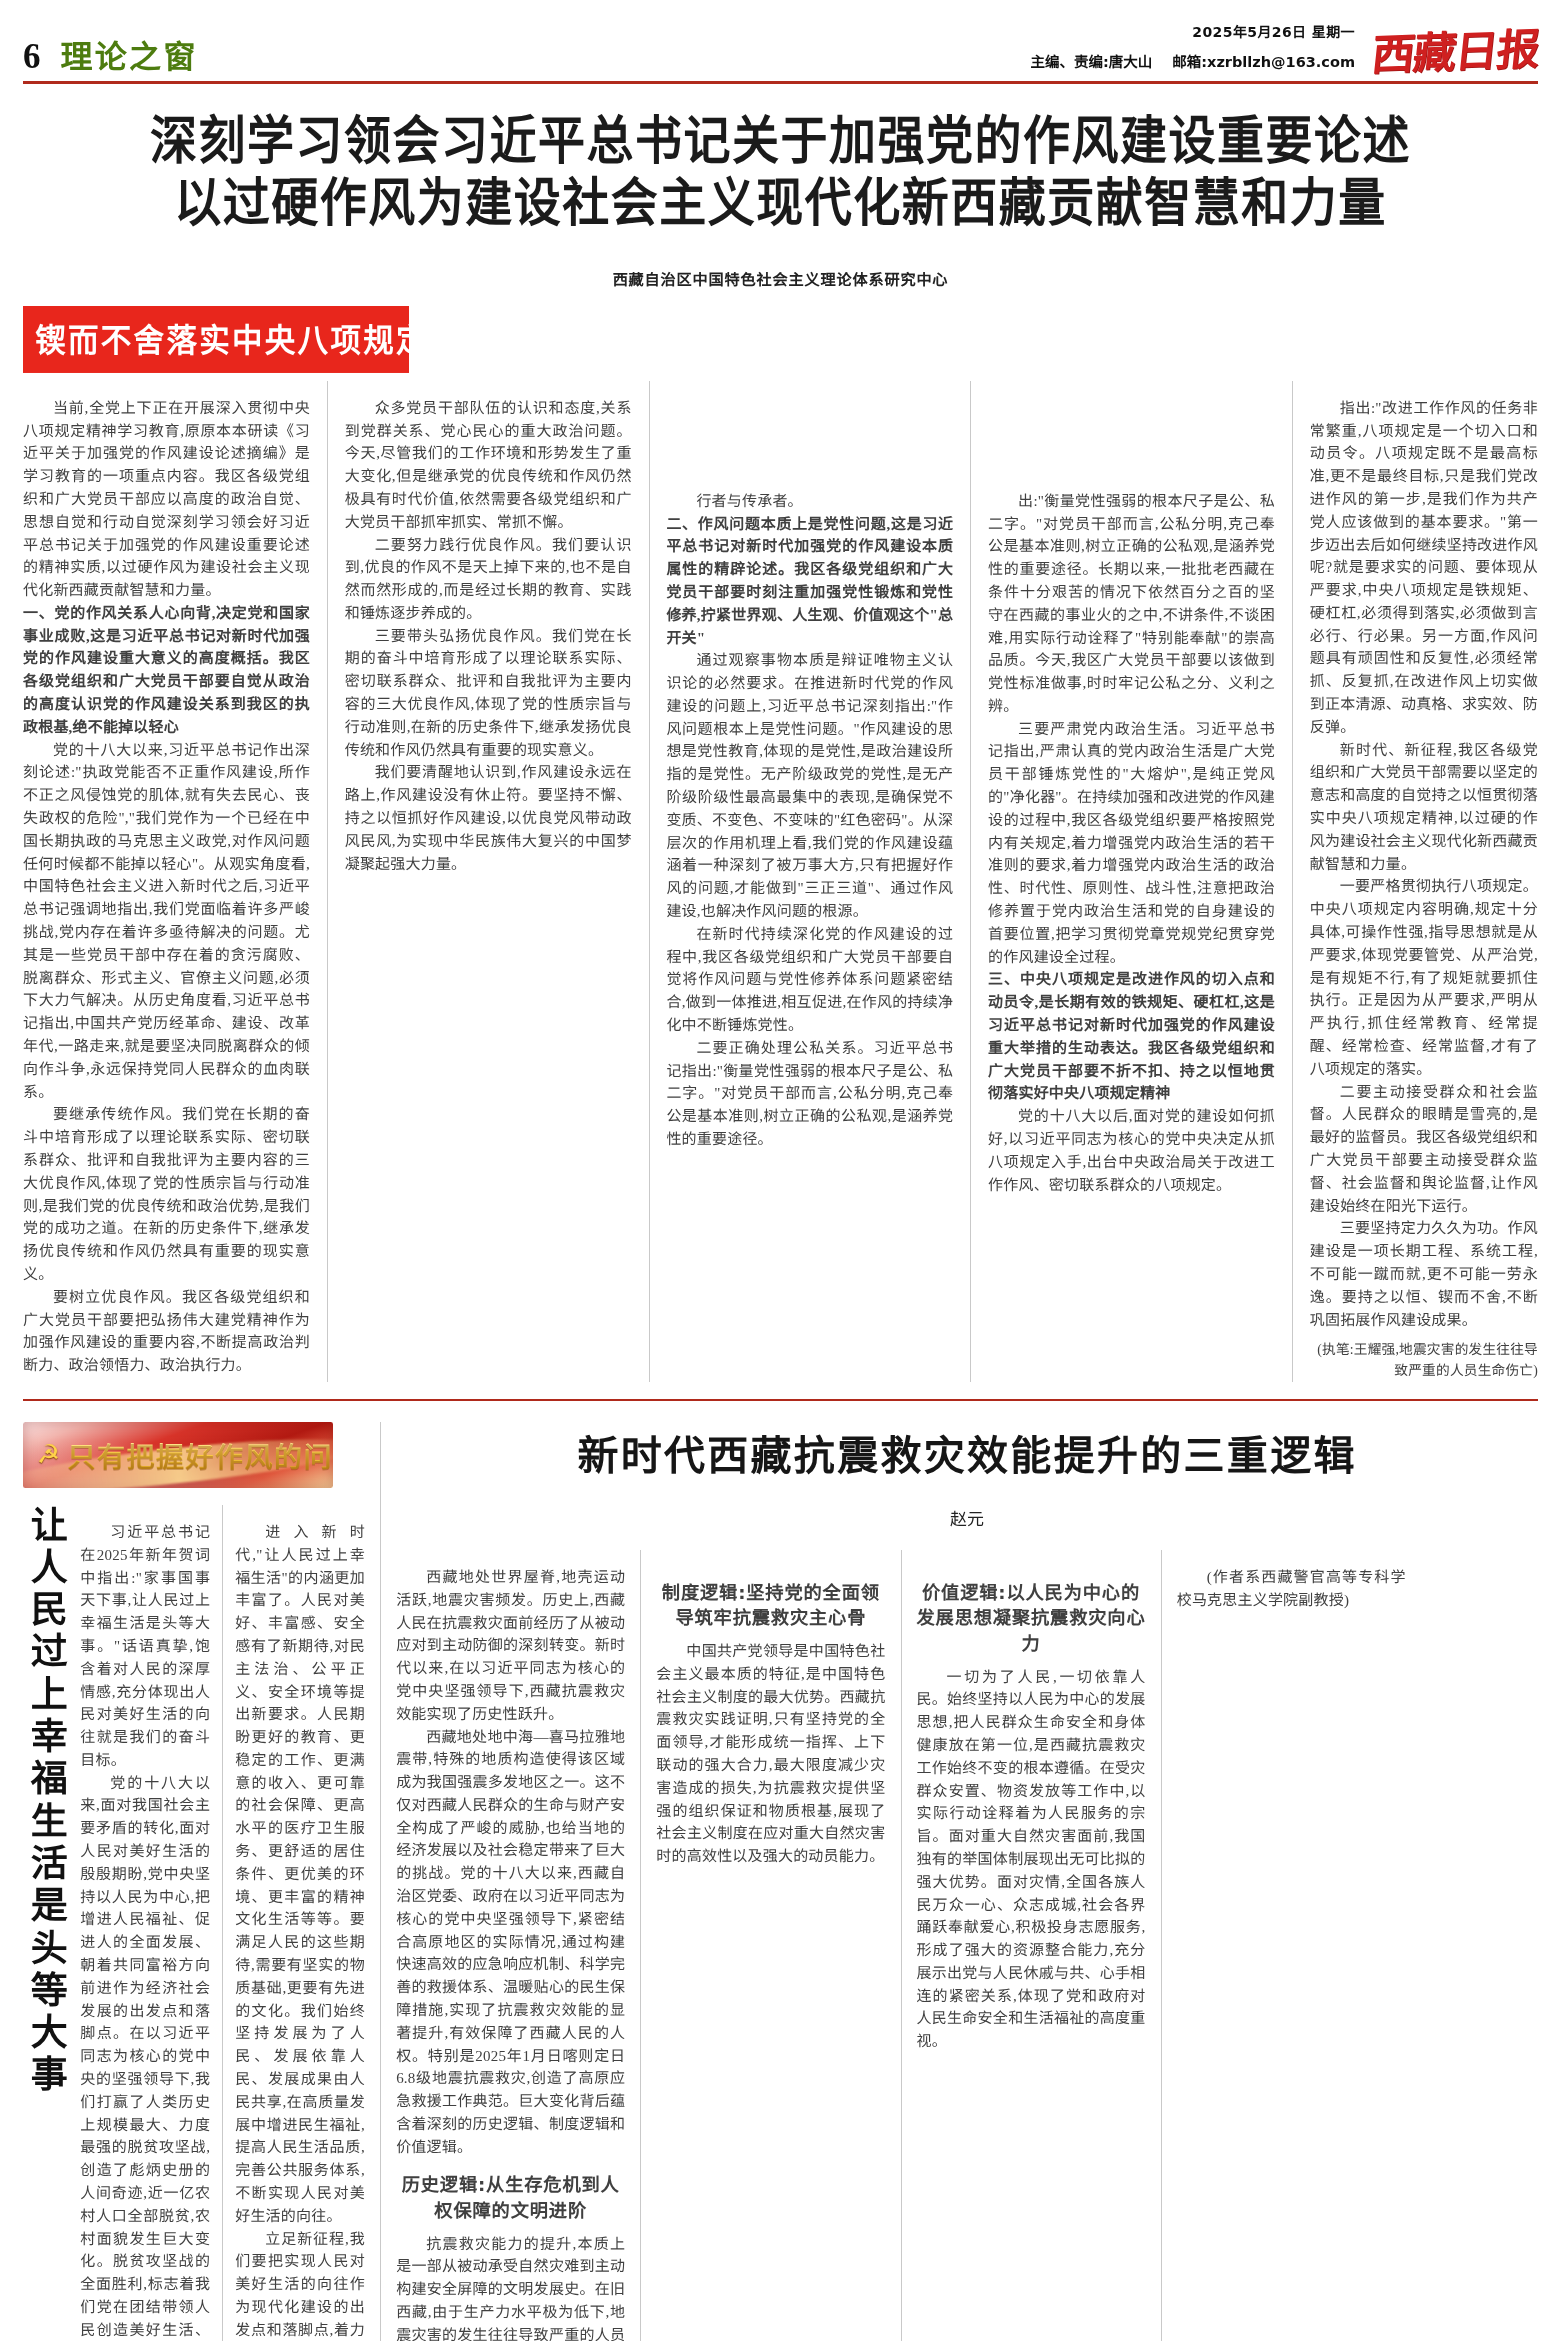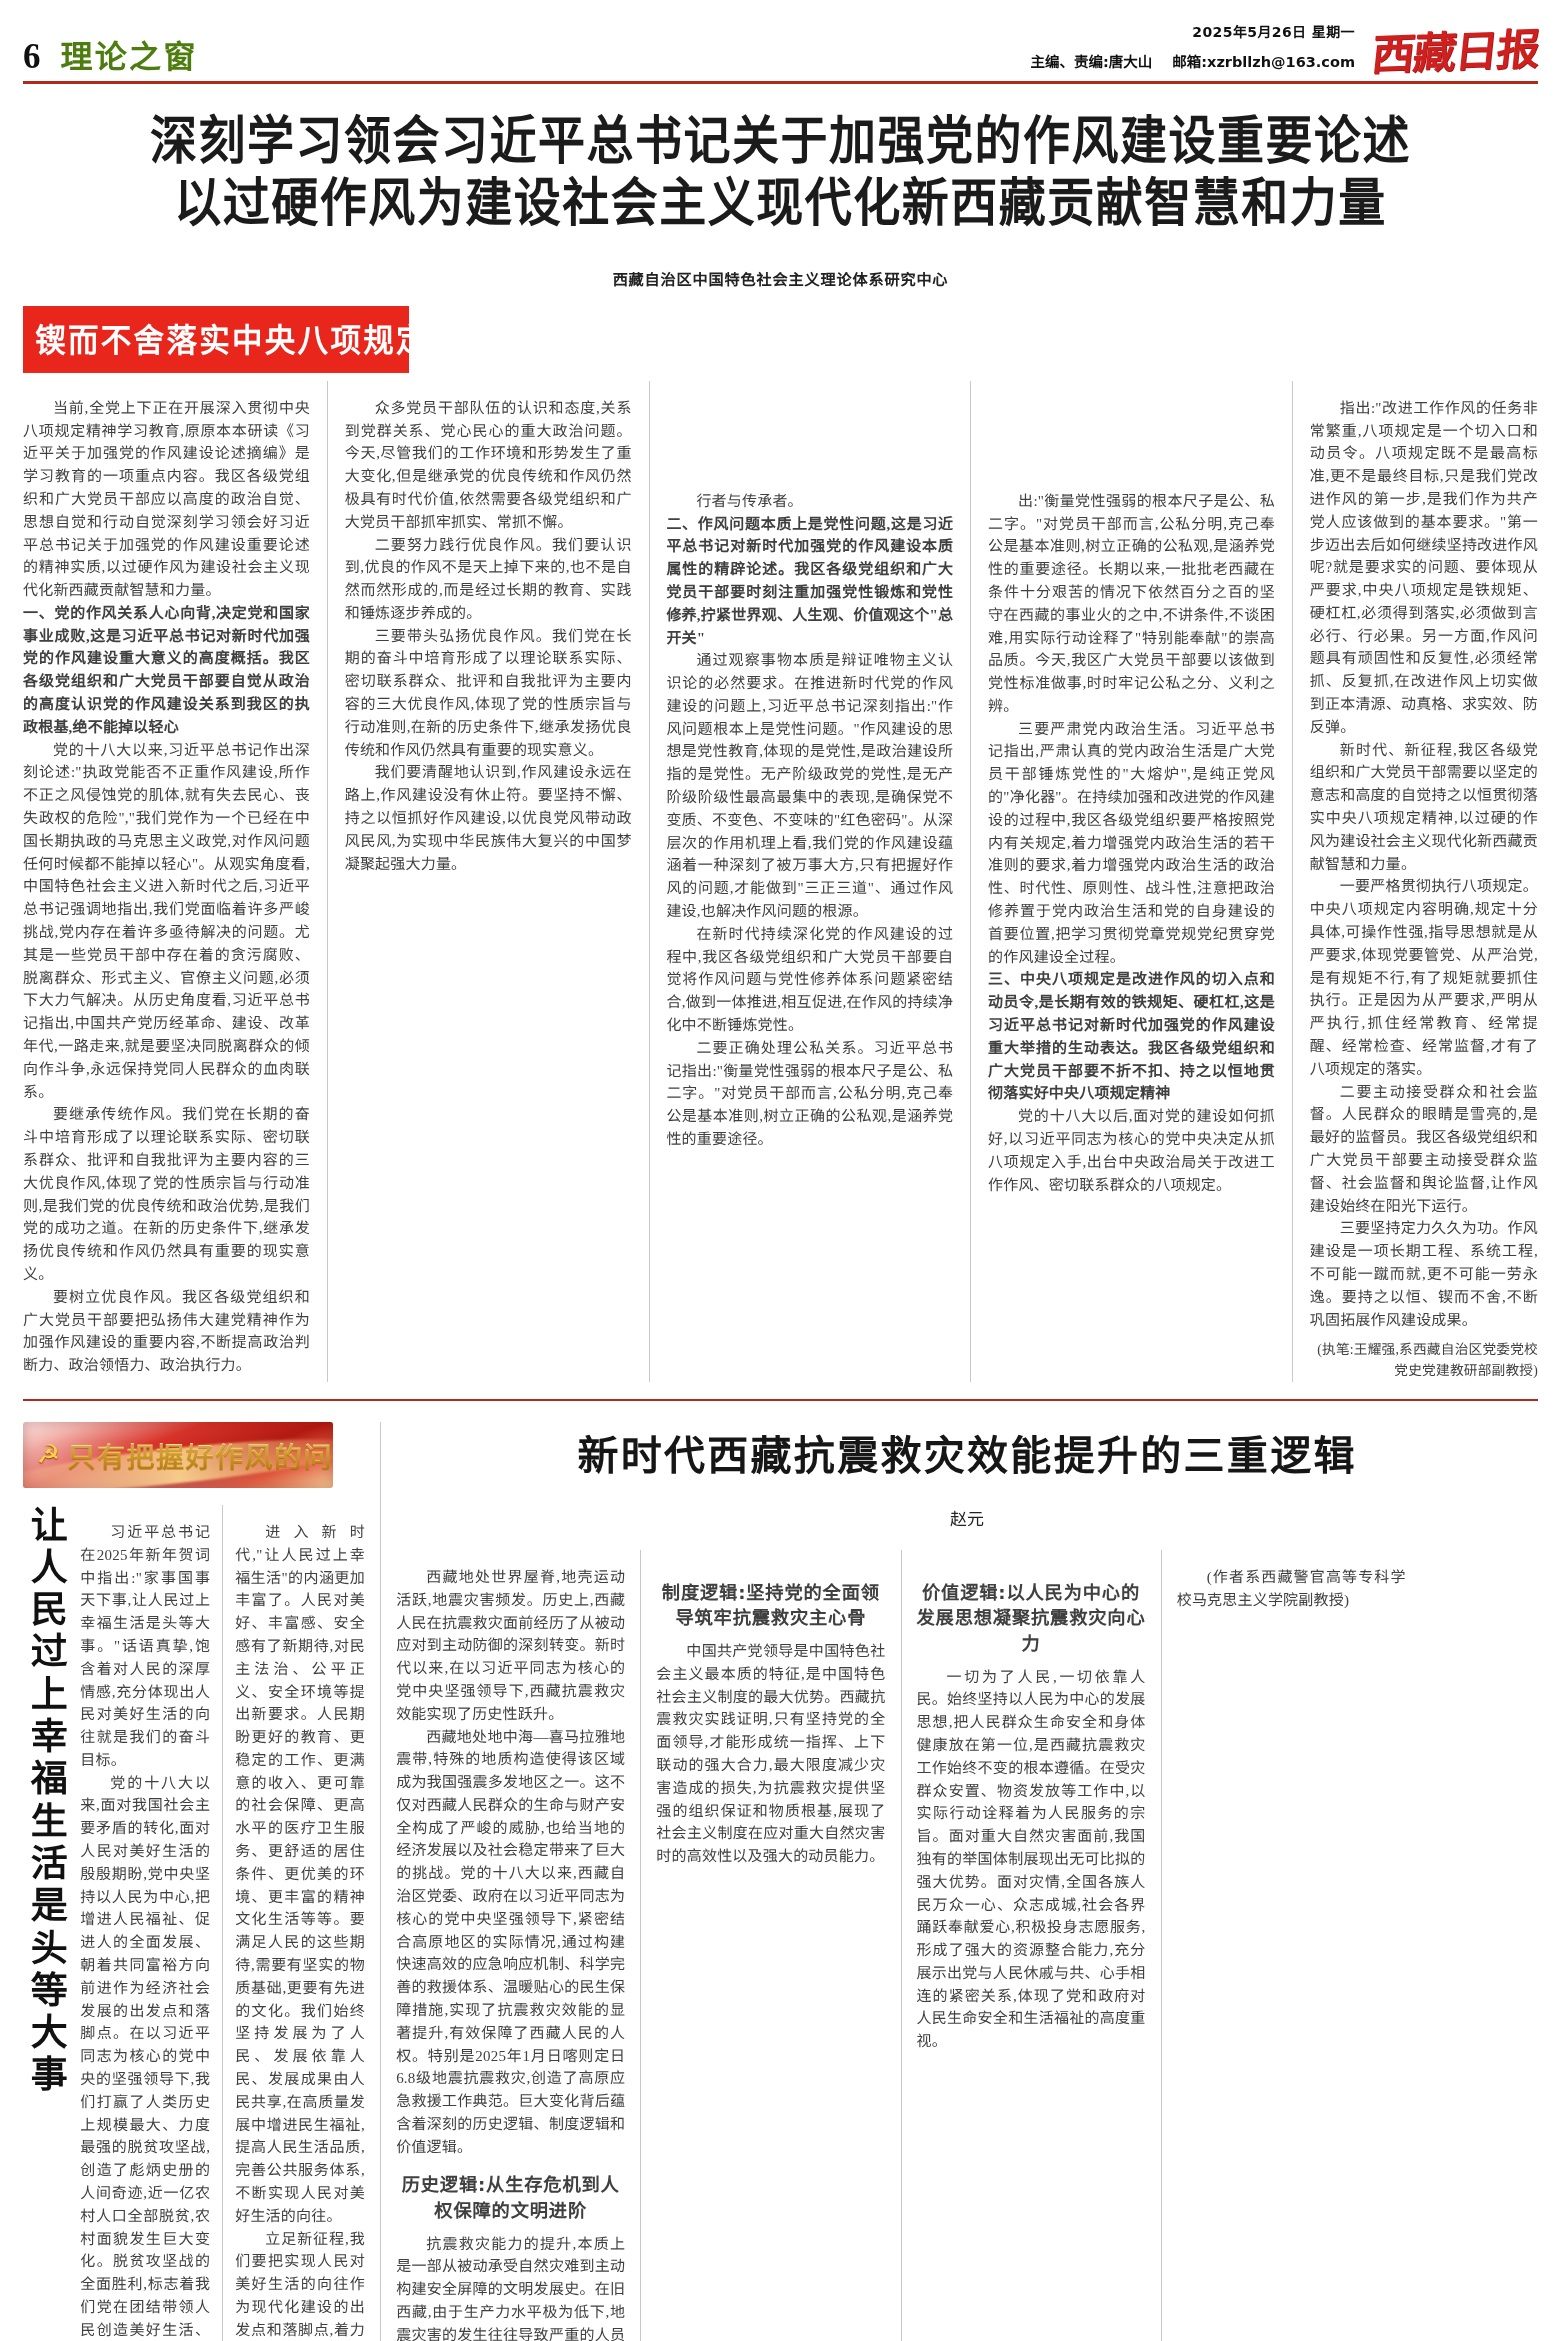--- a/index.html
+++ b/index.html
@@ -238,21 +238,21 @@
         <p class="sub">三、中央八项规定是改进作风的切入点和动员令,是长期有效的铁规矩、硬杠杠,这是习近平总书记对新时代加强党的作风建设重大举措的生动表达。我区各级党组织和广大党员干部要不折不扣、持之以恒地贯彻落实好中央八项规定精神</p>
         <p>党的十八大以后,面对党的建设如何抓好,以习近平同志为核心的党中央决定从抓八项规定入手,出台中央政治局关于改进工作作风、密切联系群众的八项规定。</p>
       </div>
       <div class="divider-v"></div>
       <div class="col c5">
         <p>指出:"改进工作作风的任务非常繁重,八项规定是一个切入口和动员令。八项规定既不是最高标准,更不是最终目标,只是我们党改进作风的第一步,是我们作为共产党人应该做到的基本要求。"第一步迈出去后如何继续坚持改进作风呢?就是要求实的问题、要体现从严要求,中央八项规定是铁规矩、硬杠杠,必须得到落实,必须做到言必行、行必果。另一方面,作风问题具有顽固性和反复性,必须经常抓、反复抓,在改进作风上切实做到正本清源、动真格、求实效、防反弹。</p>
         <p>新时代、新征程,我区各级党组织和广大党员干部需要以坚定的意志和高度的自觉持之以恒贯彻落实中央八项规定精神,以过硬的作风为建设社会主义现代化新西藏贡献智慧和力量。</p>
         <p>一要严格贯彻执行八项规定。中央八项规定内容明确,规定十分具体,可操作性强,指导思想就是从严要求,体现党要管党、从严治党,是有规矩不行,有了规矩就要抓住执行。正是因为从严要求,严明从严执行,抓住经常教育、经常提醒、经常检查、经常监督,才有了八项规定的落实。</p>
         <p>二要主动接受群众和社会监督。人民群众的眼睛是雪亮的,是最好的监督员。我区各级党组织和广大党员干部要主动接受群众监督、社会监督和舆论监督,让作风建设始终在阳光下运行。</p>
         <p>三要坚持定力久久为功。作风建设是一项长期工程、系统工程,不可能一蹴而就,更不可能一劳永逸。要持之以恒、锲而不舍,不断巩固拓展作风建设成果。</p>
-        <div class="sign-right">(执笔:王耀强,系西藏自治区党委党校党史党建教研部副教授)</div>
+        <div class="sign-right">(执笔:王耀强,地震灾害的发生往往导致严重的人员生命伤亡)</div>
       </div>
     </div>
   </div>
 
   <div class="rule-thin" style="margin-top:17px"></div>
 
   <div class="bottom-section">
     <div class="bottom-grid">
 
       <div class="left-pane">

